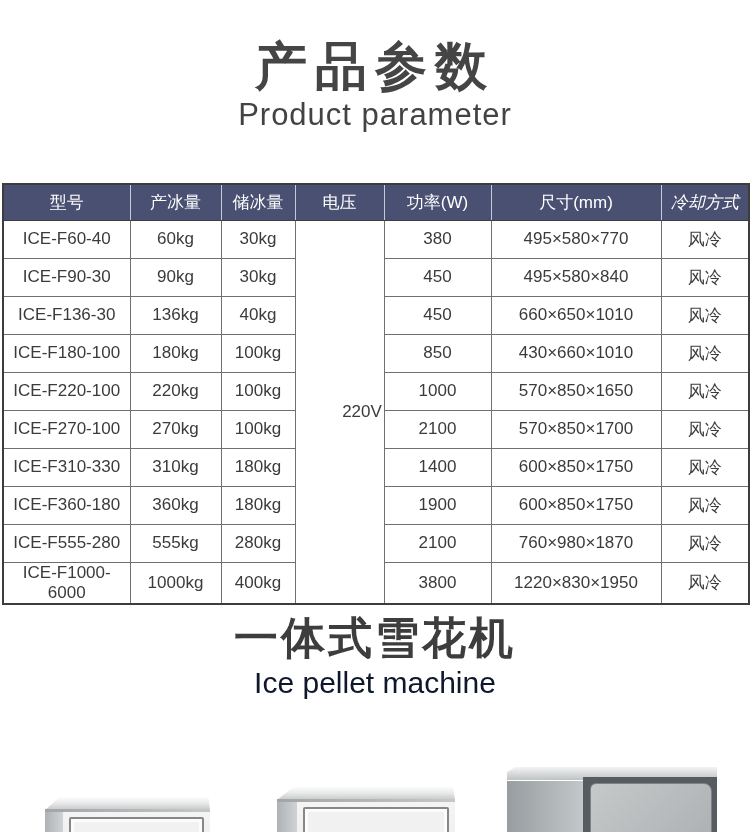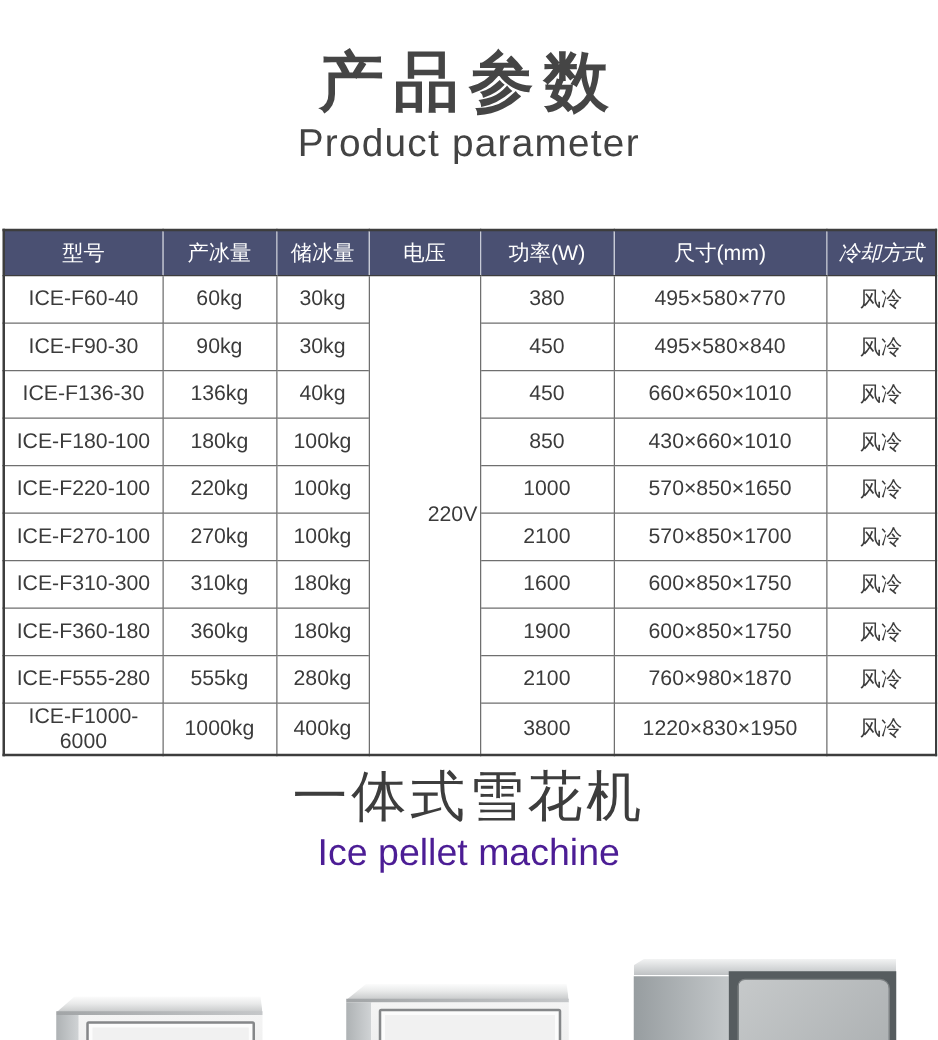--- a/index.html
+++ b/index.html
@@ -49,26 +49,26 @@
     background:#ffffff;color:var(--text-main);
     font-size:17px;height:38px;text-align:center;vertical-align:middle;
     border:1px solid var(--border-inner);
   }
   td.voltage-cell{font-size:18px;padding-left:45px;}
   
   .title2-zh{
     position:absolute;top:612px;left:0;width:100%;
     text-align:center;
     font-family:"DejaVu Serif","Liberation Serif",serif;
-    font-weight:normal;font-size:44px;line-height:52px;
+    font-weight:bold;font-size:44px;line-height:52px;
     color:#3d3d3d;letter-spacing:3px;
   }
   .title2-en{
     position:absolute;top:666px;left:0;width:100%;
-    text-align:center;font-size:30px;line-height:34px;color:#4c1d95;
+    text-align:center;font-size:30px;line-height:34px;color:#0f172a;
   }
   
   .machine{position:absolute;}
   .m-top{
     position:absolute;left:0;top:0;width:100%;height:13px;
     background:linear-gradient(180deg,#fcfcfc 0%,#e9eaea 45%,#c6c8c9 100%);
     clip-path:polygon(9% 0,99% 0,100% 100%,0 100%);
   }
   .m-lip{
     position:absolute;left:0;top:12px;width:100%;height:3px;
@@ -174,24 +174,24 @@
       </tr>
       <tr>
         <td>ICE-F270-100</td>
         <td>270kg</td>
         <td>100kg</td>
         <td>2100</td>
         <td>570×850×1700</td>
         <td>风冷</td>
       </tr>
       <tr>
-        <td>ICE-F310-300</td>
+        <td>ICE-F310-330</td>
         <td>310kg</td>
         <td>180kg</td>
-        <td>1600</td>
+        <td>1400</td>
         <td>600×850×1750</td>
         <td>风冷</td>
       </tr>
       <tr>
         <td>ICE-F360-180</td>
         <td>360kg</td>
         <td>180kg</td>
         <td>1900</td>
         <td>600×850×1750</td>
         <td>风冷</td>

